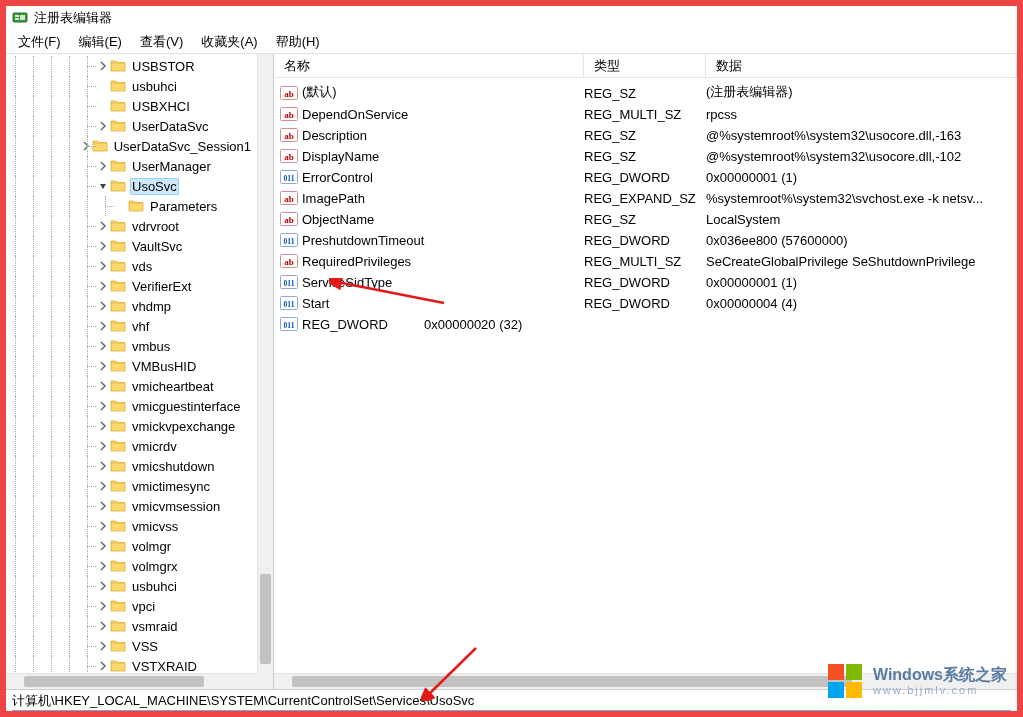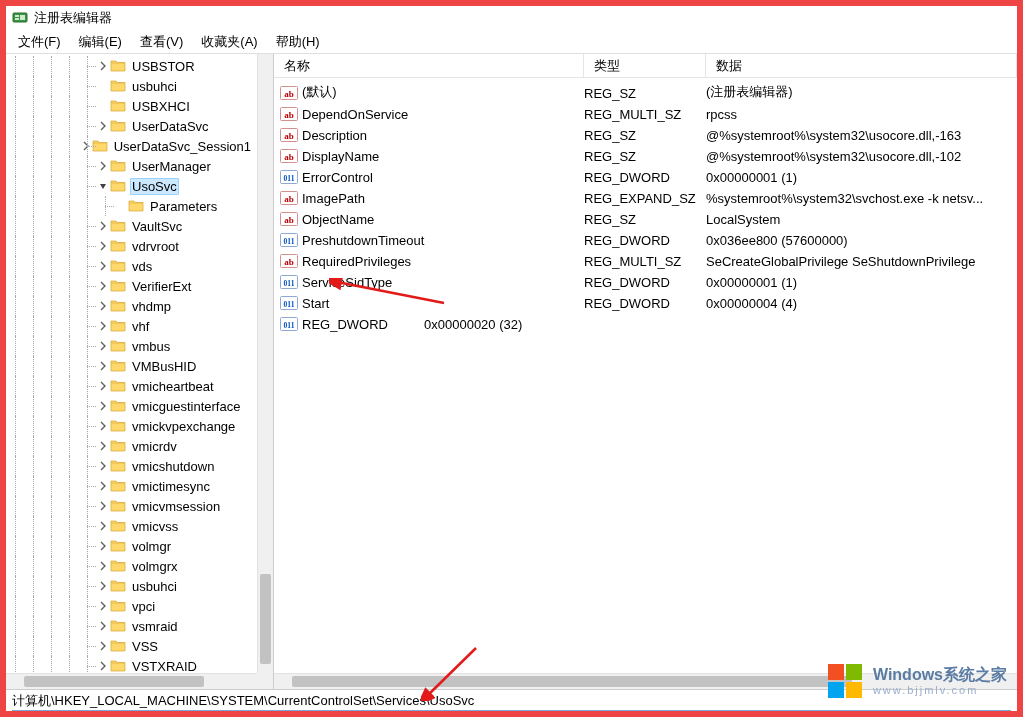--- a/index.html
+++ b/index.html
@@ -279,43 +279,43 @@
                 <svg width="10" height="10" viewBox="0 0 10 10">
                   <path d="M3 1 L7 5 L3 9" fill="none" stroke="#606060" stroke-width="1.4"></path>
                 </svg>
               </span>
               <span class="folder-ico">
                 <svg viewBox="0 0 16 16">
                   <path d="M1 3 h5 l1.5 1.5 H15 V13 H1 Z" fill="#ffd86b" stroke="#d6a832" stroke-width="0.7"></path>
                   <path d="M1 5 H15" stroke="#d6a832" stroke-width="0.6"></path>
                 </svg>
               </span>
+              <span class="tree-label">vdrvroot</span>
+            </div>
+            <div class="tree-row">
+              <span class="indent" style="width: 90px;">
+                <span class="vline" style="left: 9px;"></span>
+                <span class="vline" style="left: 27px;"></span>
+                <span class="vline" style="left: 45px;"></span>
+                <span class="vline" style="left: 63px;"></span>
+                <span class="vline" style="left: 81px;"></span>
+                <span class="hline" style="left: 81px;"></span>
+              </span>
+              <span class="expander">
+                <svg width="10" height="10" viewBox="0 0 10 10">
+                  <path d="M3 1 L7 5 L3 9" fill="none" stroke="#606060" stroke-width="1.4"></path>
+                </svg>
+              </span>
+              <span class="folder-ico">
+                <svg viewBox="0 0 16 16">
+                  <path d="M1 3 h5 l1.5 1.5 H15 V13 H1 Z" fill="#ffd86b" stroke="#d6a832" stroke-width="0.7"></path>
+                  <path d="M1 5 H15" stroke="#d6a832" stroke-width="0.6"></path>
+                </svg>
+              </span>
               <span class="tree-label">VaultSvc</span>
-            </div>
-            <div class="tree-row">
-              <span class="indent" style="width: 90px;">
-                <span class="vline" style="left: 9px;"></span>
-                <span class="vline" style="left: 27px;"></span>
-                <span class="vline" style="left: 45px;"></span>
-                <span class="vline" style="left: 63px;"></span>
-                <span class="vline" style="left: 81px;"></span>
-                <span class="hline" style="left: 81px;"></span>
-              </span>
-              <span class="expander">
-                <svg width="10" height="10" viewBox="0 0 10 10">
-                  <path d="M3 1 L7 5 L3 9" fill="none" stroke="#606060" stroke-width="1.4"></path>
-                </svg>
-              </span>
-              <span class="folder-ico">
-                <svg viewBox="0 0 16 16">
-                  <path d="M1 3 h5 l1.5 1.5 H15 V13 H1 Z" fill="#ffd86b" stroke="#d6a832" stroke-width="0.7"></path>
-                  <path d="M1 5 H15" stroke="#d6a832" stroke-width="0.6"></path>
-                </svg>
-              </span>
-              <span class="tree-label">vdrvroot</span>
             </div>
             <div class="tree-row">
               <span class="indent" style="width: 90px;">
                 <span class="vline" style="left: 9px;"></span>
                 <span class="vline" style="left: 27px;"></span>
                 <span class="vline" style="left: 45px;"></span>
                 <span class="vline" style="left: 63px;"></span>
                 <span class="vline" style="left: 81px;"></span>
                 <span class="hline" style="left: 81px;"></span>
               </span>

